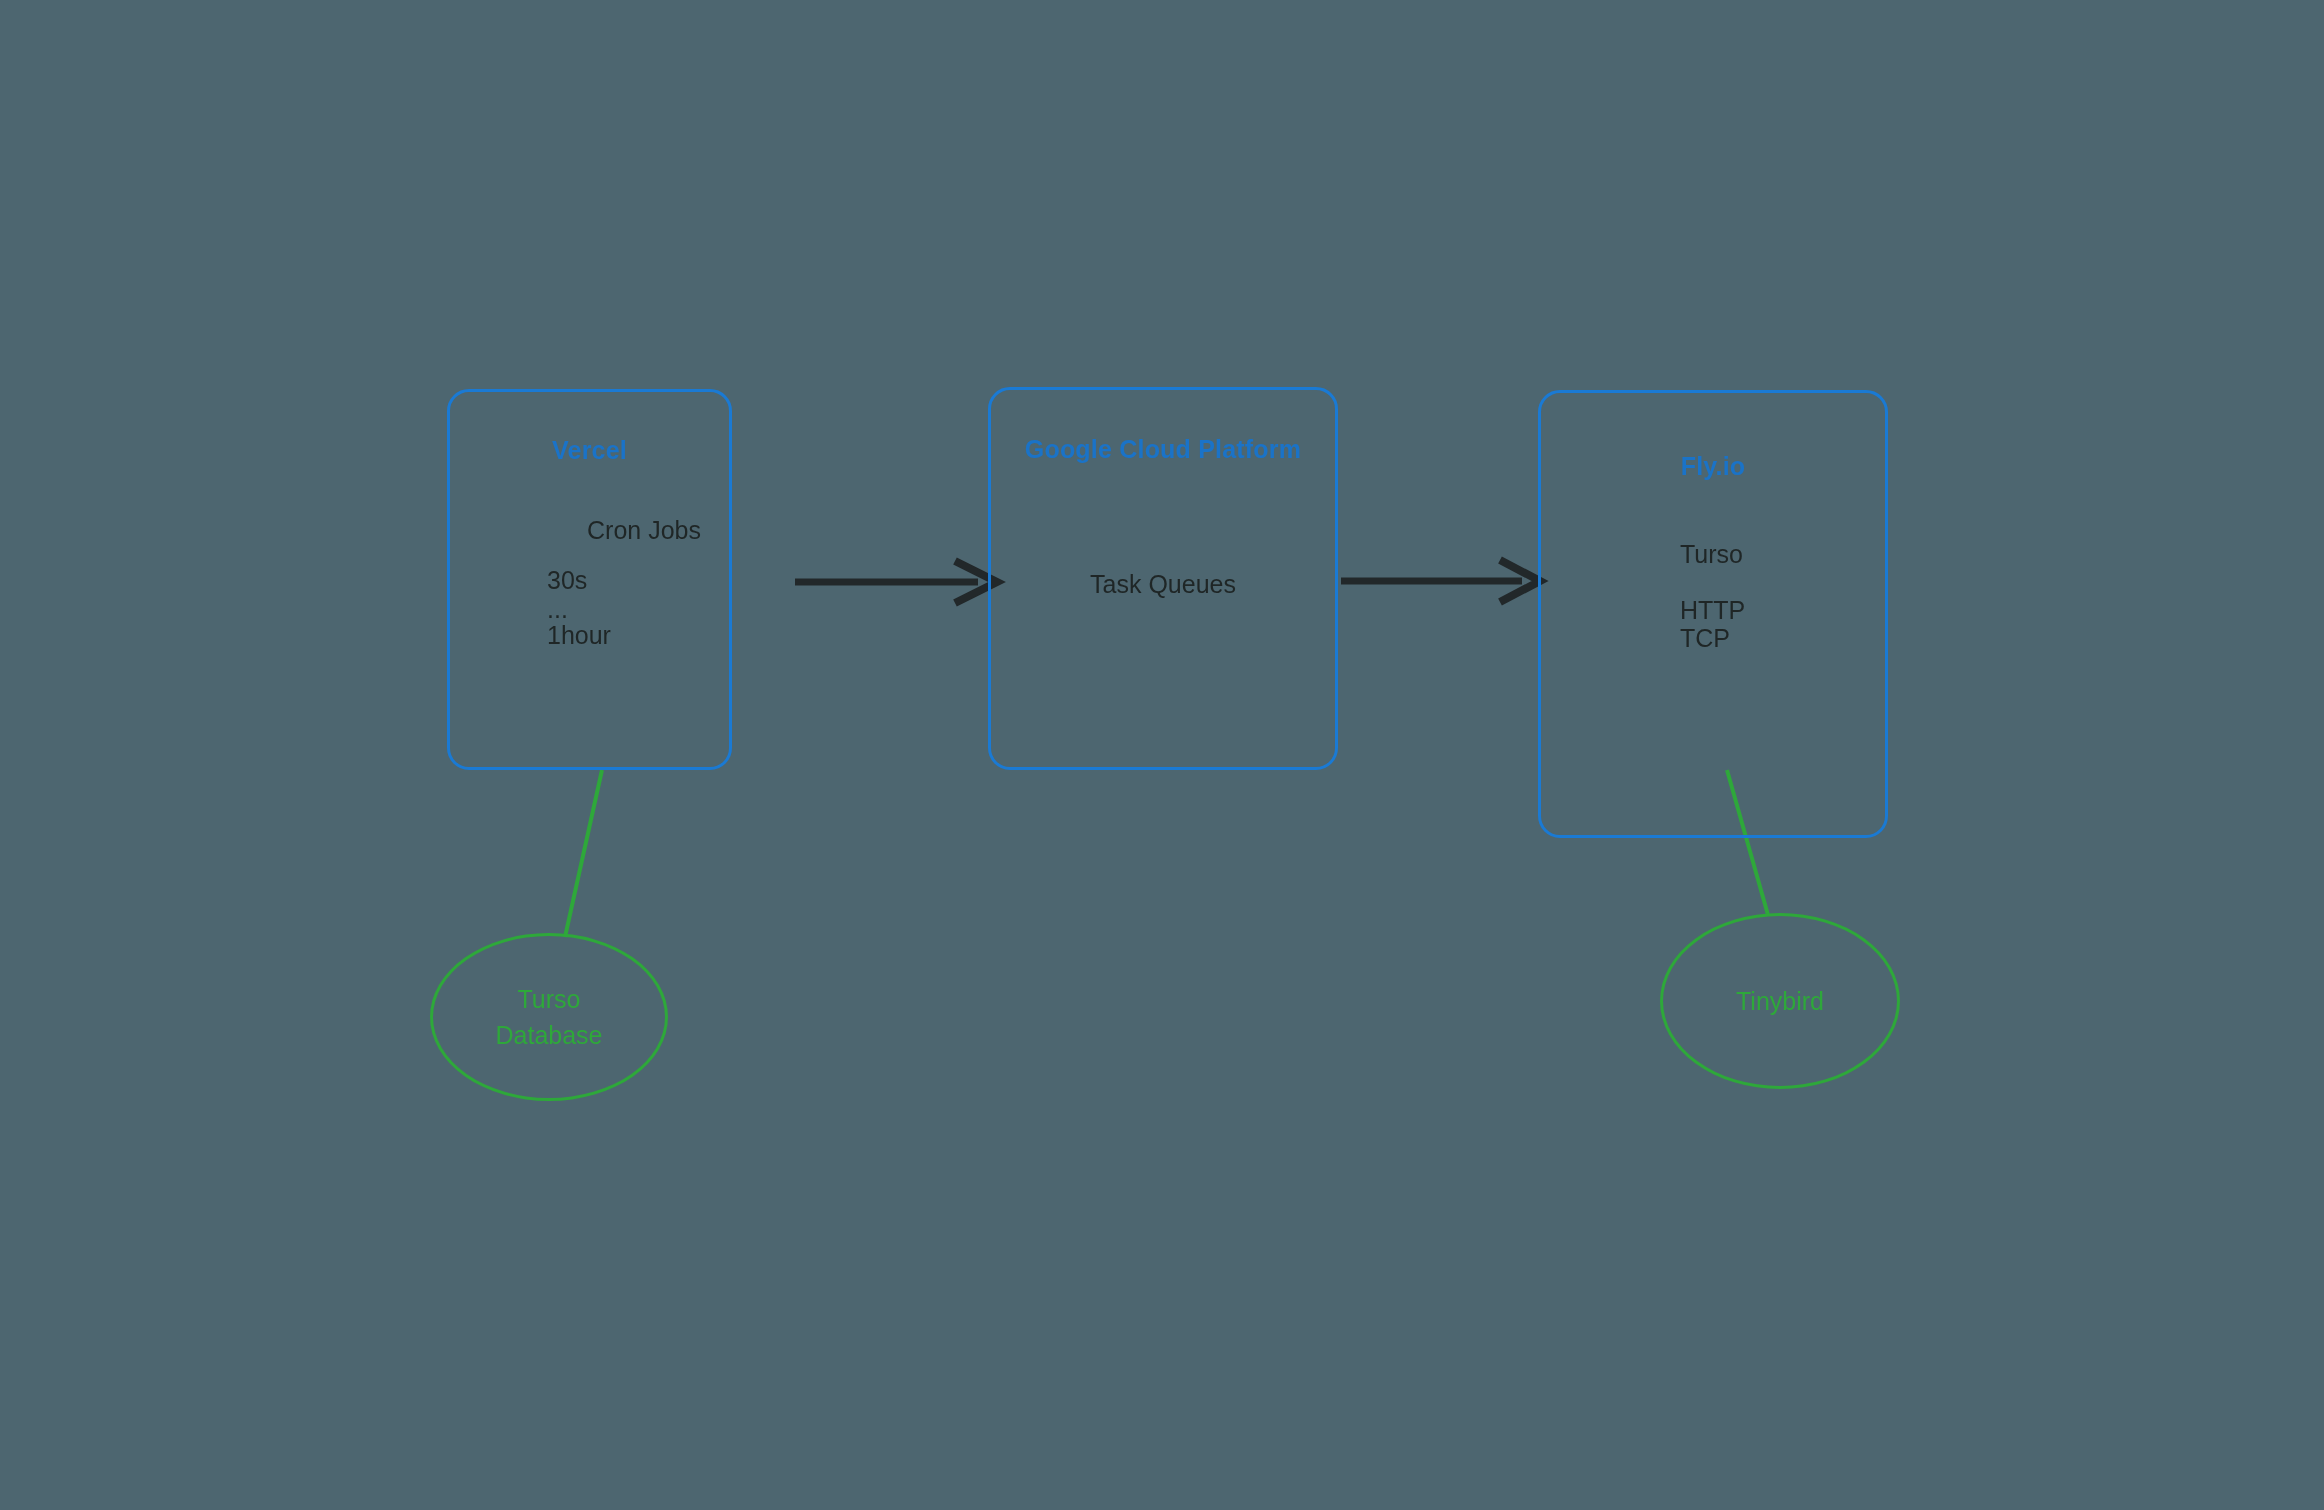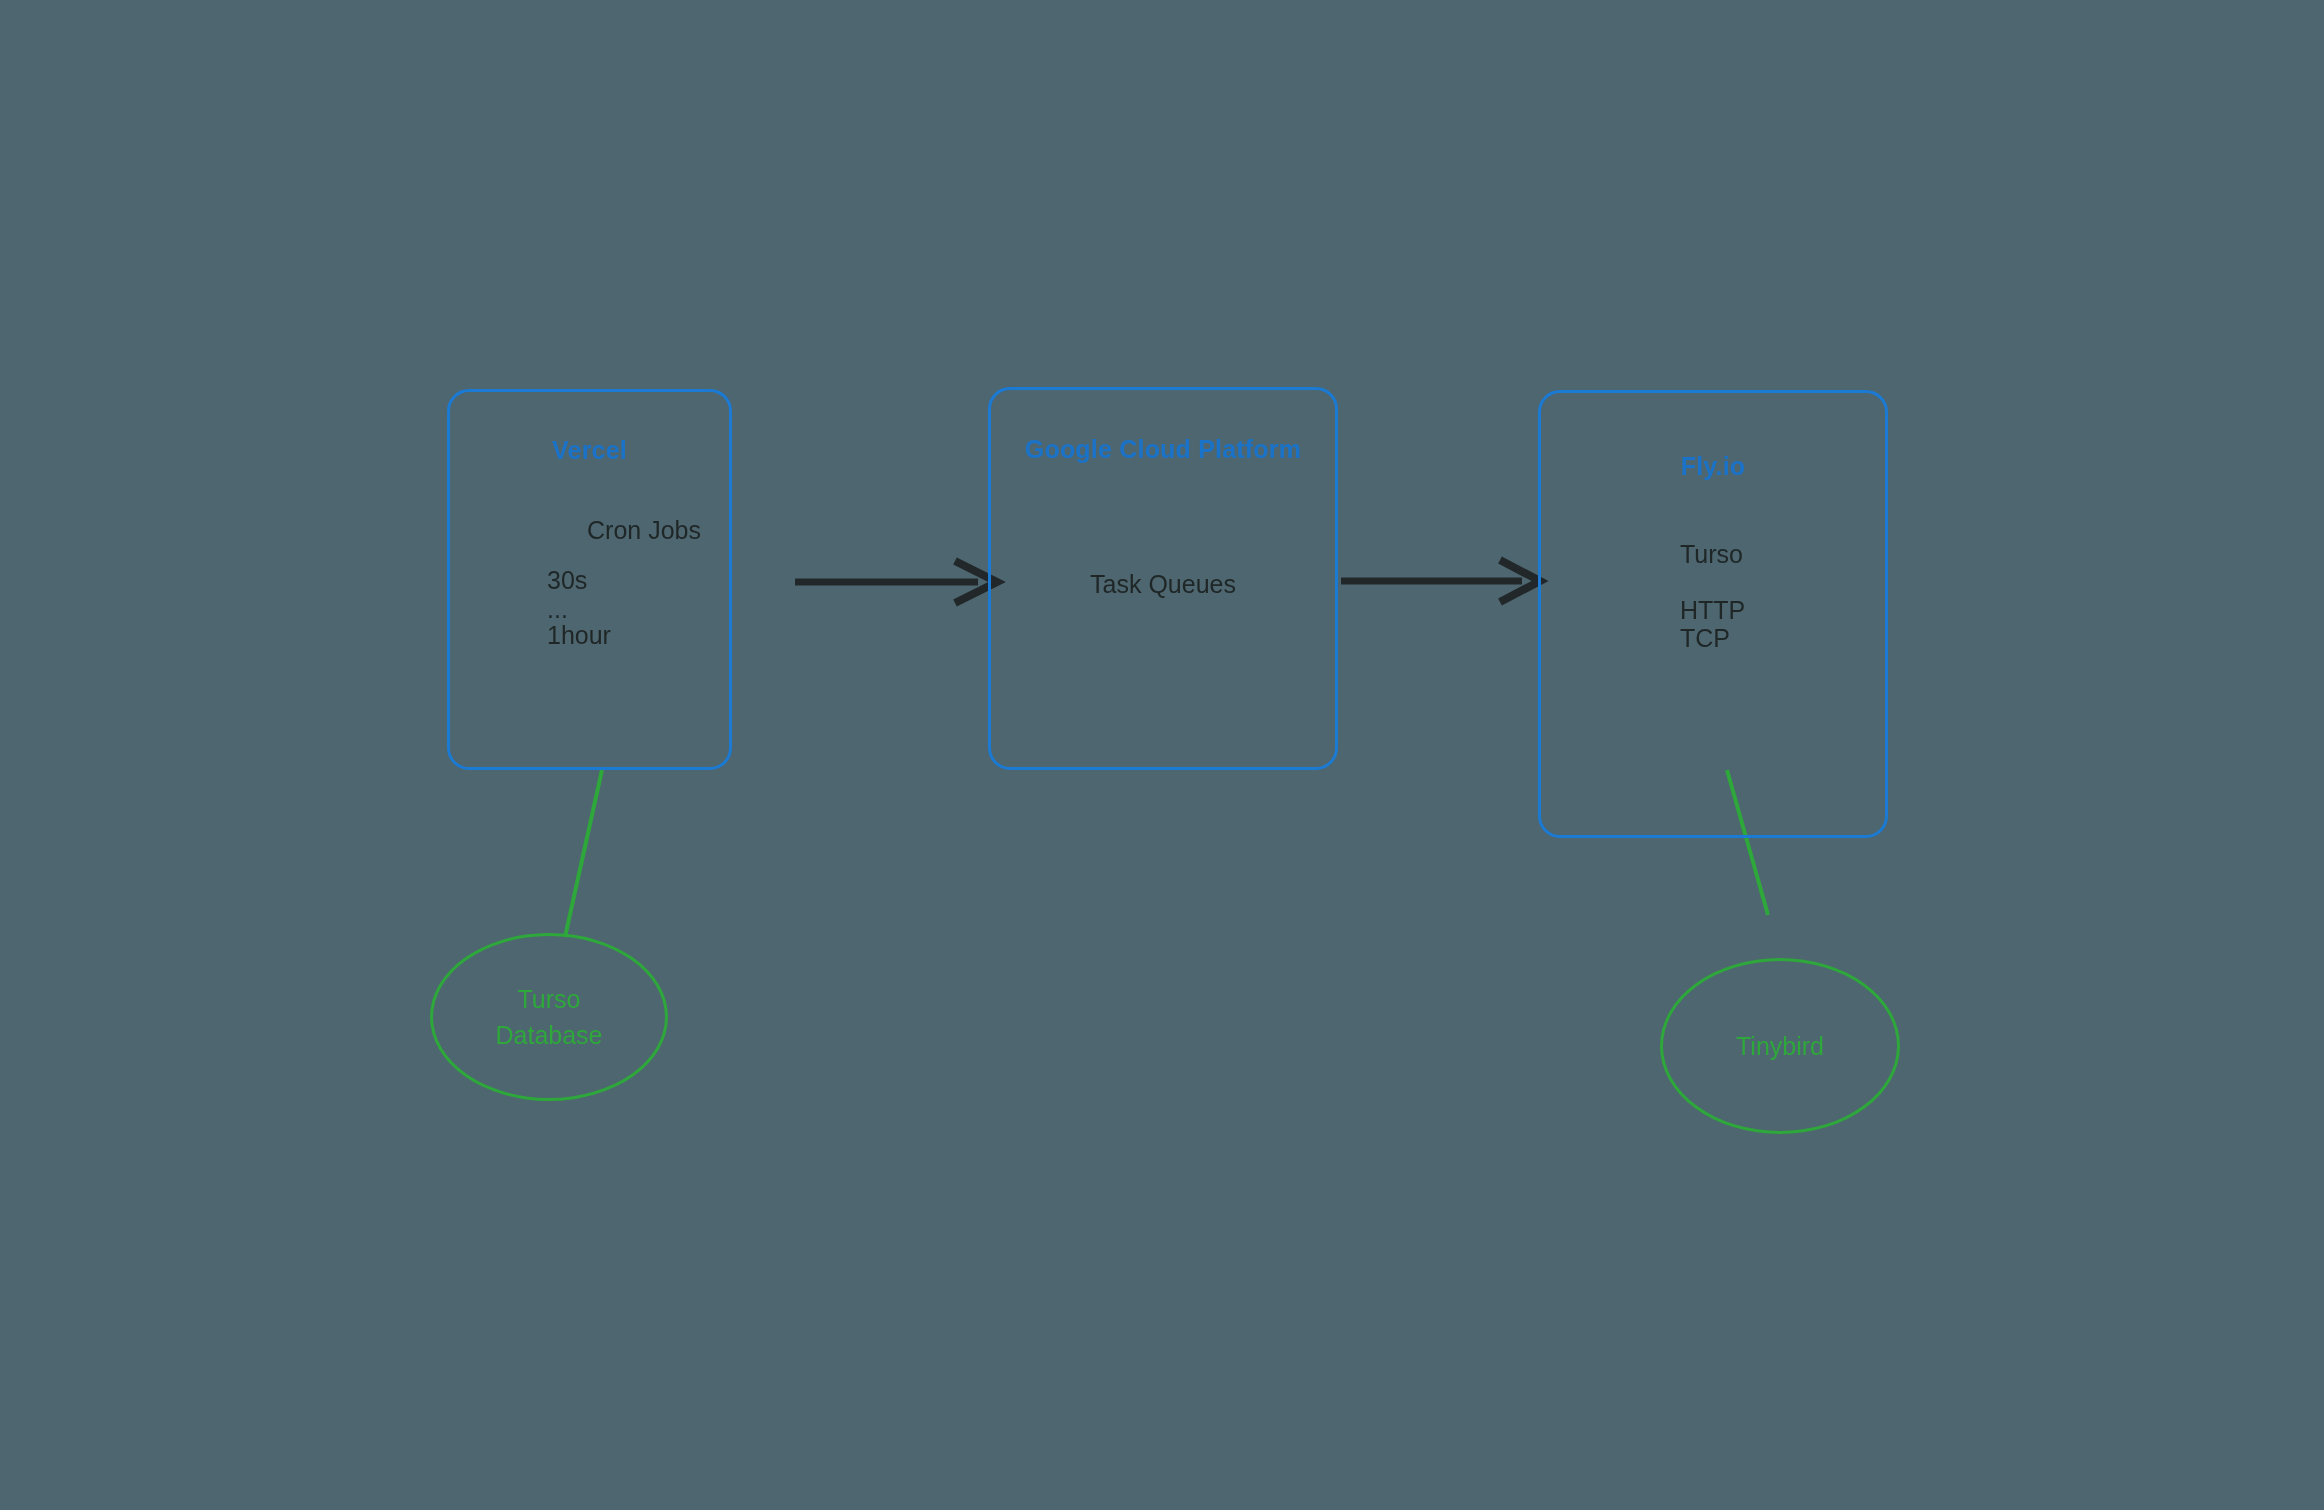--- a/index.html
+++ b/index.html
@@ -120,17 +120,17 @@
   </div>
   <div class="node-line" style="left:1680px; top:540px;">Turso</div>
   <div class="node-line" style="left:1680px; top:596px;">HTTP</div>
   <div class="node-line" style="left:1680px; top:624px;">TCP</div>
 
   <div class="ellipse-node" style="left:430px; top:933px; width:238px; height:168px;">
     <div class="ellipse-label">Turso
 Database</div>
   </div>
 
-  <div class="ellipse-node" style="left:1660px; top:958px; width:240px; height:176px;justify-content:center;">
+  <div class="ellipse-node" style="left:1660px; top:913px; width:240px; height:176px;justify-content:center;">
     <div class="ellipse-label">Tinybird</div>
   </div>
 
 </div>
 
 </body></html>

